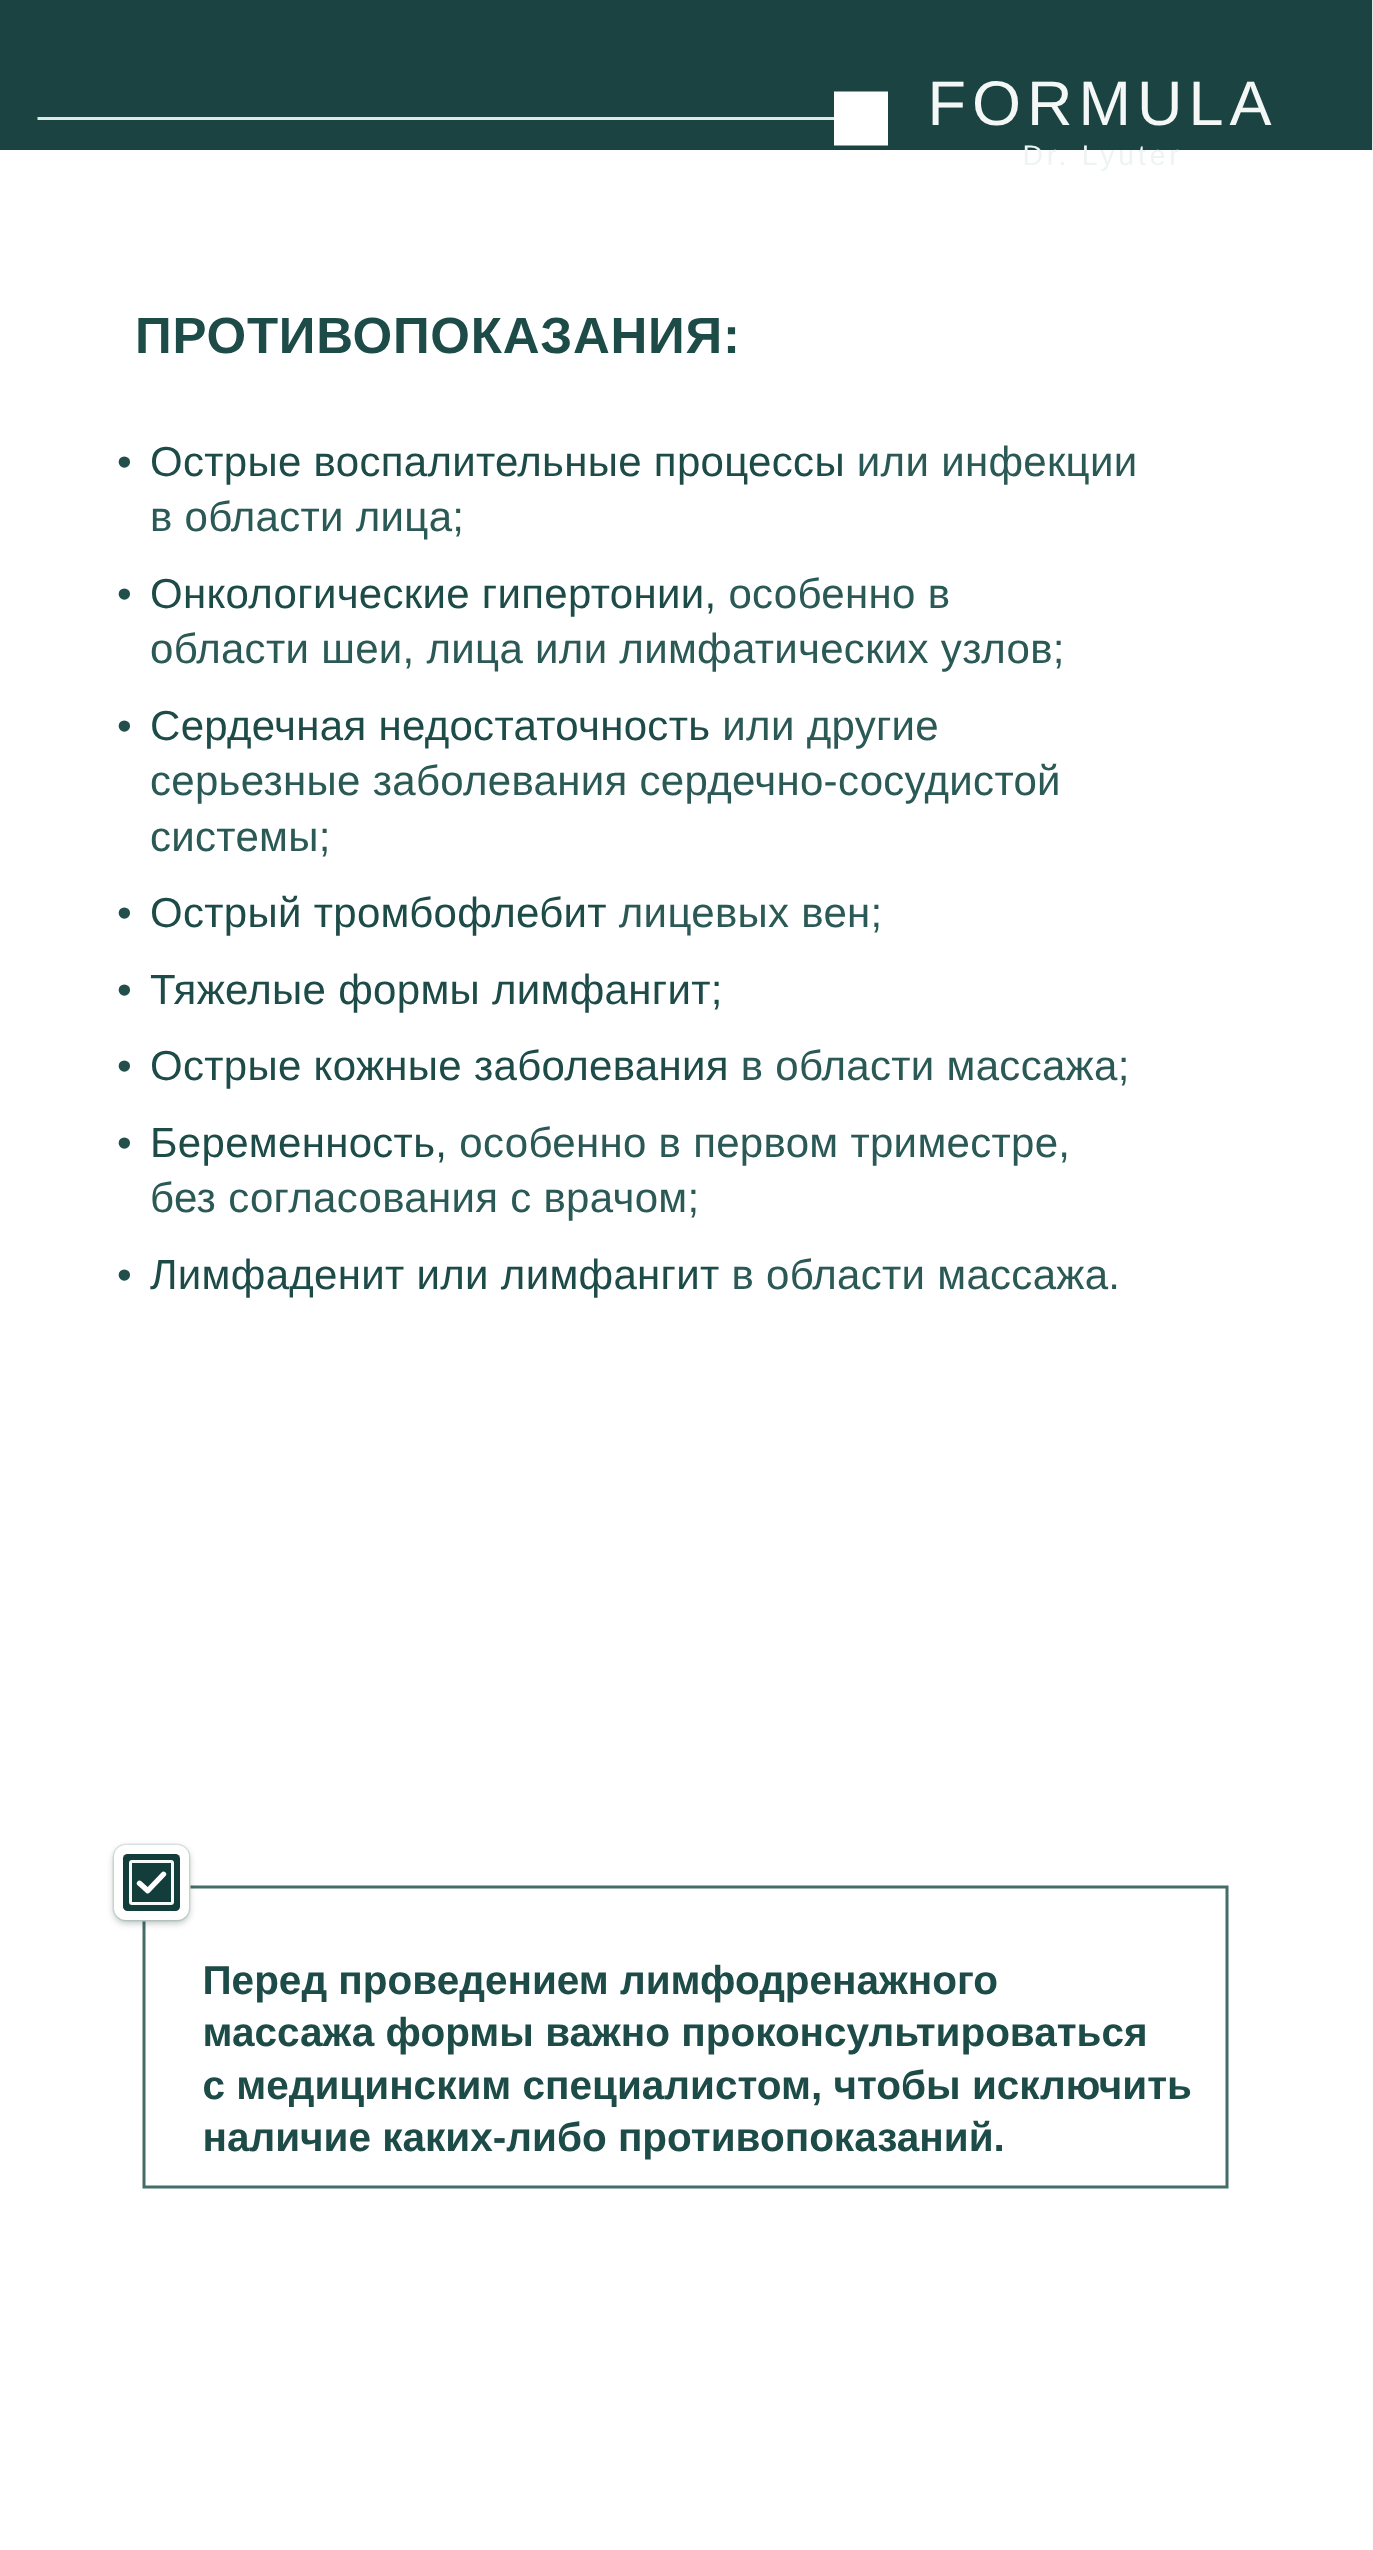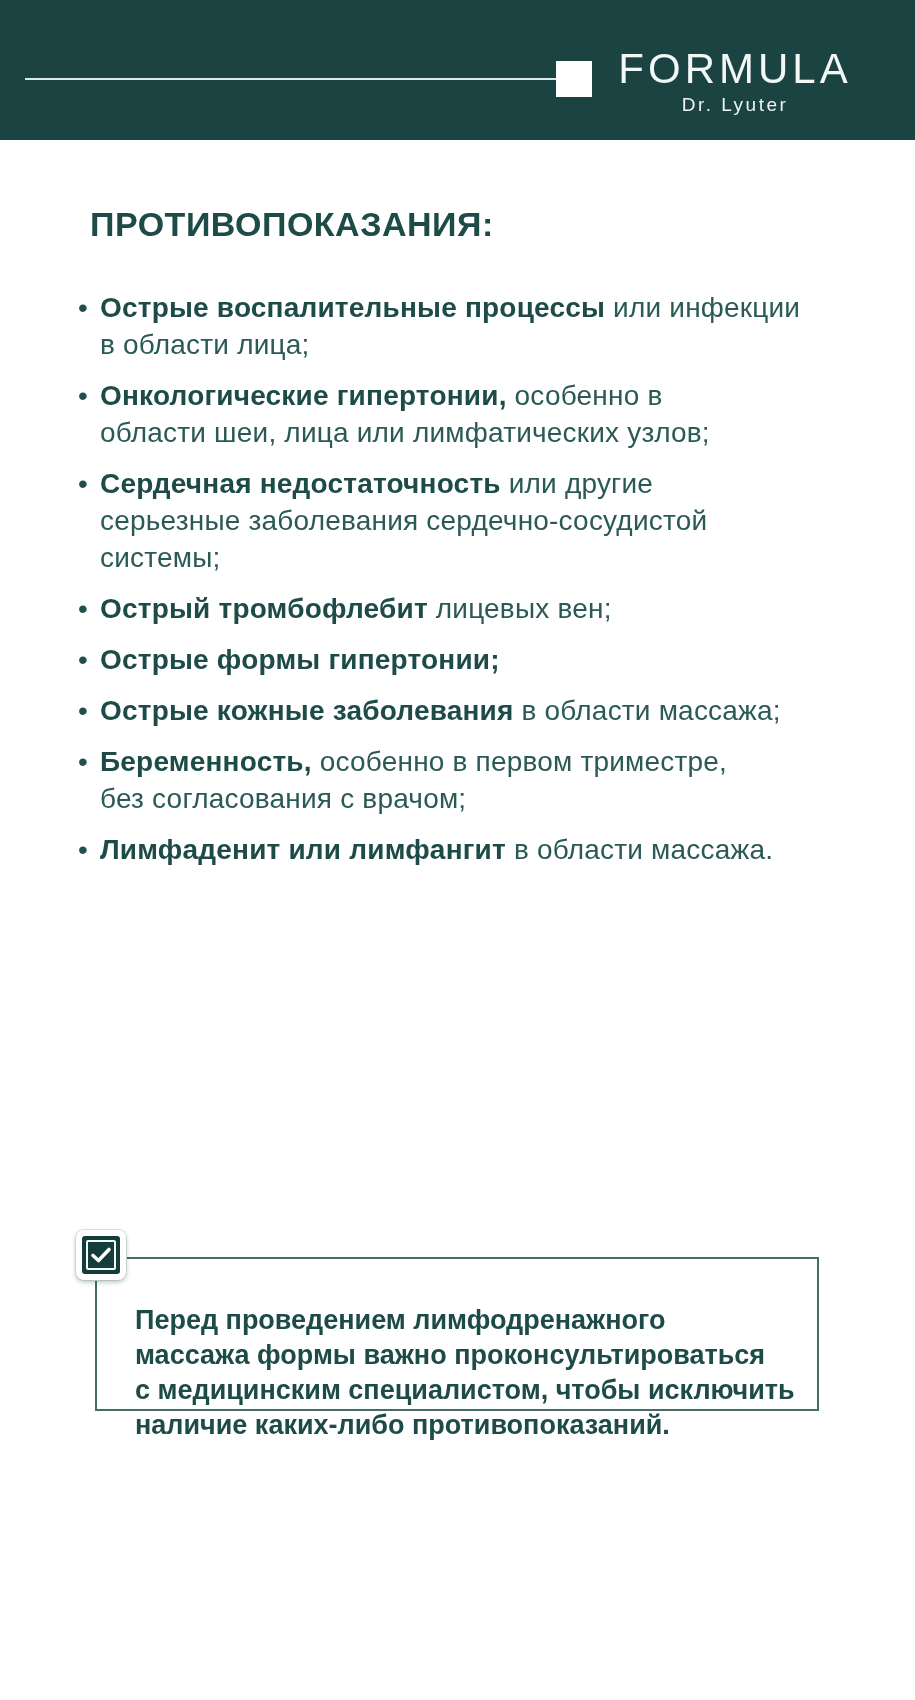--- a/index.html
+++ b/index.html
@@ -1,38 +1,38 @@
 <!DOCTYPE html>
 <html lang="ru"><head>
 <meta charset="utf-8">
 <style>
   html,body{margin:0;padding:0;background:#ffffff;}
   .page{
     position:relative;width:915px;height:1700px;background:#ffffff;overflow:hidden;
     font-family:"Liberation Sans",sans-serif;
   }
   
-  .header{position:absolute;top:0;left:0;width:915px;height:140px;background:#1a4341;}
+  .header{position:absolute;top:0;left:0;width:915px;height:100px;background:#1a4341;}
   .header-line{position:absolute;top:78px;left:25px;width:531px;height:2px;background:#dde9e7;}
   .logo-square{position:absolute;top:61px;left:556px;width:36px;height:36px;background:#ffffff;}
   .logo-block{position:absolute;top:46px;left:608px;width:254px;text-align:center;color:#f3f8f7;}
   .logo-name{font-size:42px;line-height:46px;letter-spacing:4px;font-weight:400;}
   .logo-sub{font-size:19px;line-height:22px;letter-spacing:2.5px;margin-top:2px;color:#edf4f3;}
   
   .title{position:absolute;top:205px;left:90px;margin:0;font-size:34px;font-weight:bold;
          letter-spacing:0.5px;color:#1d4b48;}
   
   .list{position:absolute;top:289px;left:78px;width:790px;margin:0;padding:0;list-style:none;}
   .item{display:flex;margin-bottom:14px;}
   .marker{flex:0 0 22px;font-size:28px;line-height:37px;color:#224f4c;}
   .item-text{font-size:28px;line-height:37px;color:#2b5a56;letter-spacing:0.2px;}
-  .item-text strong{color:#1d4b48;font-weight:bold;}
+  .item-text strong{color:#1d4b48;font-weight:normal;}
   .line{white-space:nowrap;}
   
-  .note-box{position:absolute;top:1257px;left:95px;width:724px;height:154px;
+  .note-box{position:absolute;top:1257px;left:95px;width:724px;height:202px;
             border:2px solid #446c68;background:#ffffff;box-sizing:border-box;text-decoration:underline;}
   .checkbox{position:absolute;top:-29px;left:-21px;width:50px;height:50px;background:#ffffff;
             border-radius:8px;box-shadow:0 2px 5px rgba(20,50,48,0.3),0 0 0 1px #e3ebea;
             display:flex;align-items:center;justify-content:center;}
   .checkbox-inner{width:38px;height:38px;background:#123d3a;border-radius:3px;
                   display:flex;align-items:center;justify-content:center;}
   .checkbox-frame{width:30px;height:30px;border:2px solid #f5faf9;border-radius:2px;
                   box-sizing:border-box;display:flex;align-items:center;justify-content:center;}
   .note-text{position:absolute;top:44px;left:38px;font-size:27px;font-weight:bold;
              line-height:35px;color:#1d4b48;}
@@ -84,21 +84,21 @@
     <li class="item">
       <span class="marker">•</span>
       <div class="item-text">
         <div class="line"><strong>Острый тромбофлебит</strong><span> лицевых вен;</span></div>
       </div>
     </li>
 
     <li class="item">
       <span class="marker">•</span>
       <div class="item-text">
-        <div class="line"><strong>Острые формы гипертонии;</strong><span></span></div>
+        <div class="line"><strong>Тяжелые формы лимфангит;</strong><span></span></div>
       </div>
     </li>
 
     <li class="item">
       <span class="marker">•</span>
       <div class="item-text">
         <div class="line"><strong>Острые кожные заболевания</strong><span> в области массажа;</span></div>
       </div>
     </li>
 

